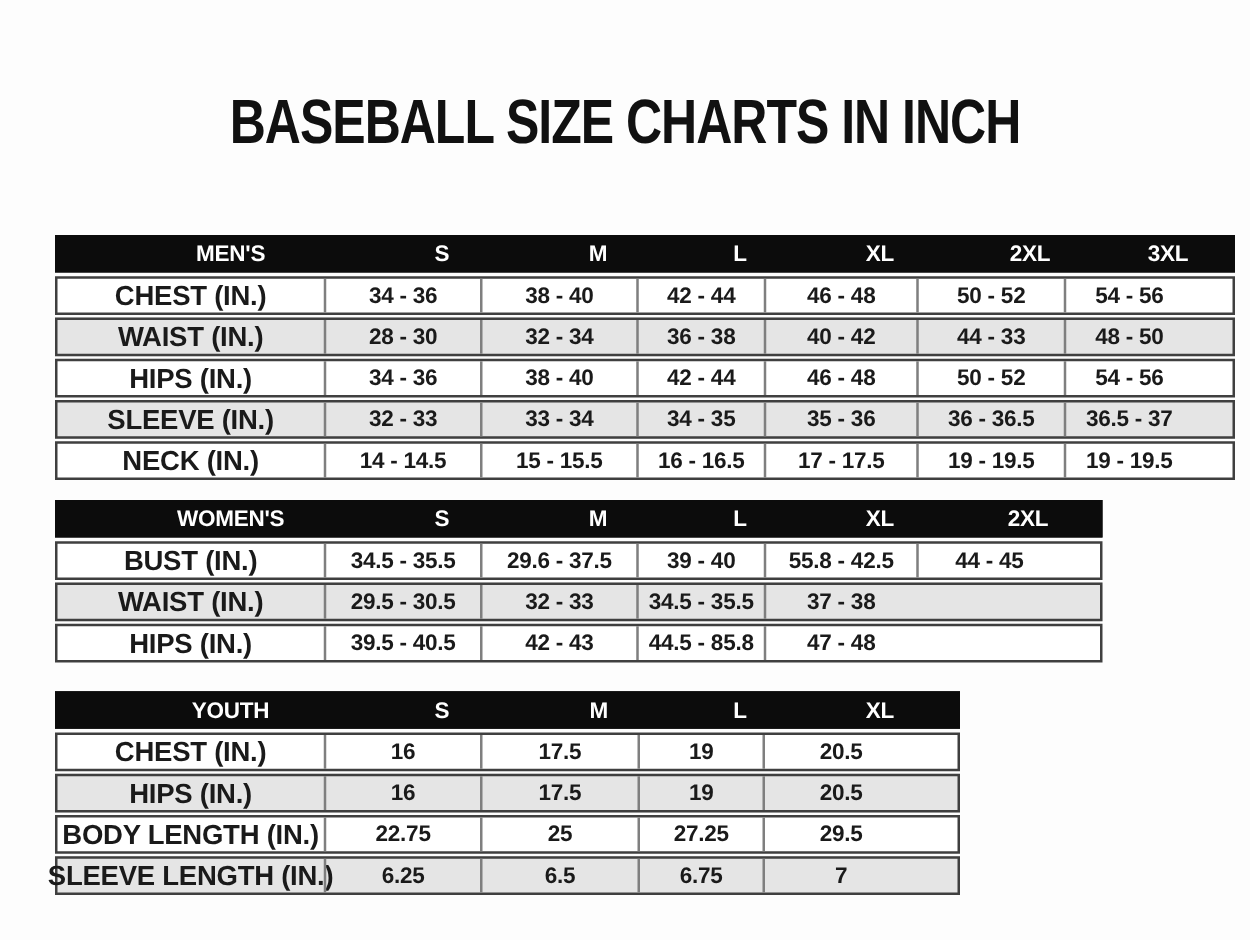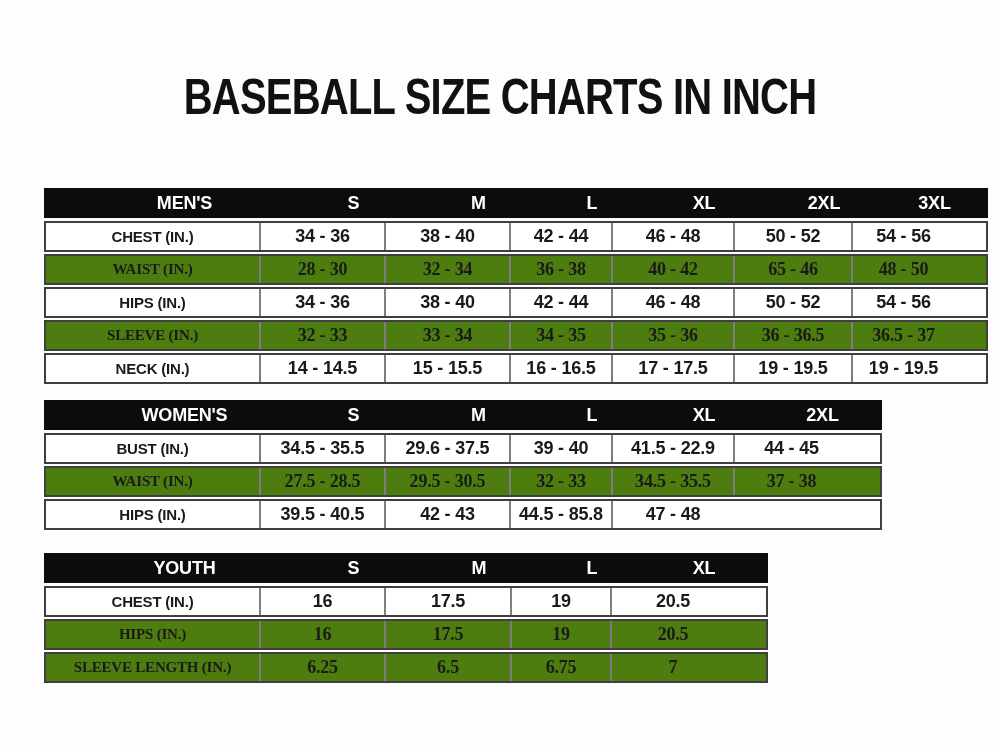--- a/index.html
+++ b/index.html
@@ -47,35 +47,35 @@
     font-size: 18px;
     font-weight: bold;
     letter-spacing: -0.2px;
   }
   .row {
     display: grid;
     border: 2px solid #3f3f3f;
     margin-bottom: 2px;
     background: #ffffff;
   }
-  .row.alt { background: #4d7c0f; font-family: Liberation Serif, serif; }
+  .row.alt { background: #e5e5e5; }
   .row .cell {
     height: 27px;
     display: flex;
     align-items: center;
     justify-content: center;
     font-size: 18px;
     font-weight: bold;
     color: #1a1a1a;
     letter-spacing: -0.2px;
     border-left: 2px solid #7f7f7f;
     white-space: nowrap;
   }
   .row .cell:first-child { border-left: none; }
-  .row .cell.label { font-size: 15px; }
+  .row .cell.label { font-size: 22px; }
 
   .cols-mens   { grid-template-columns: 213px 125px 125px 102px 122px 118px 103px; }
   .cols-womens { grid-template-columns: 213px 125px 125px 102px 122px 115px; }
   .cols-youth  { grid-template-columns: 213px 125px 126px 100px 124px; }
 </style>
 </head>
 <body>
 
 <div class="page">
   <h1 class="title">BASEBALL SIZE CHARTS IN INCH</h1>
@@ -98,21 +98,21 @@
         <div class="cell">46 - 48</div>
         <div class="cell">50 - 52</div>
         <div class="cell">54 - 56</div>
       </div>
       <div class="row cols-mens alt">
         <div class="cell label">WAIST (IN.)</div>
         <div class="cell">28 - 30</div>
         <div class="cell">32 - 34</div>
         <div class="cell">36 - 38</div>
         <div class="cell">40 - 42</div>
-        <div class="cell">65 - 46</div>
+        <div class="cell">44 - 33</div>
         <div class="cell">48 - 50</div>
       </div>
       <div class="row cols-mens">
         <div class="cell label">HIPS (IN.)</div>
         <div class="cell">34 - 36</div>
         <div class="cell">38 - 40</div>
         <div class="cell">42 - 44</div>
         <div class="cell">46 - 48</div>
         <div class="cell">50 - 52</div>
         <div class="cell">54 - 56</div>
@@ -144,26 +144,25 @@
         <div class="cell">M</div>
         <div class="cell">L</div>
         <div class="cell">XL</div>
         <div class="cell">2XL</div>
       </div>
   <div class="row cols-womens">
         <div class="cell label">BUST (IN.)</div>
         <div class="cell">34.5 - 35.5</div>
         <div class="cell">29.6 - 37.5</div>
         <div class="cell">39 - 40</div>
-        <div class="cell">41.5 - 22.9</div>
+        <div class="cell">55.8 - 42.5</div>
         <div class="cell">44 - 45</div>
       </div>
       <div class="row cols-womens alt">
         <div class="cell label">WAIST (IN.)</div>
-        <div class="cell">27.5 - 28.5</div>
         <div class="cell">29.5 - 30.5</div>
         <div class="cell">32 - 33</div>
         <div class="cell">34.5 - 35.5</div>
         <div class="cell">37 - 38</div>
       </div>
       <div class="row cols-womens">
         <div class="cell label">HIPS (IN.)</div>
         <div class="cell">39.5 - 40.5</div>
         <div class="cell">42 - 43</div>
         <div class="cell">44.5 - 85.8</div>
@@ -186,20 +185,27 @@
         <div class="cell">19</div>
         <div class="cell">20.5</div>
       </div>
       <div class="row cols-youth alt">
         <div class="cell label">HIPS (IN.)</div>
         <div class="cell">16</div>
         <div class="cell">17.5</div>
         <div class="cell">19</div>
         <div class="cell">20.5</div>
       </div>
+      <div class="row cols-youth">
+        <div class="cell label">BODY LENGTH (IN.)</div>
+        <div class="cell">22.75</div>
+        <div class="cell">25</div>
+        <div class="cell">27.25</div>
+        <div class="cell">29.5</div>
+      </div>
       <div class="row cols-youth alt">
         <div class="cell label">SLEEVE LENGTH (IN.)</div>
         <div class="cell">6.25</div>
         <div class="cell">6.5</div>
         <div class="cell">6.75</div>
         <div class="cell">7</div>
       </div>
     </section>
 </div>
 

